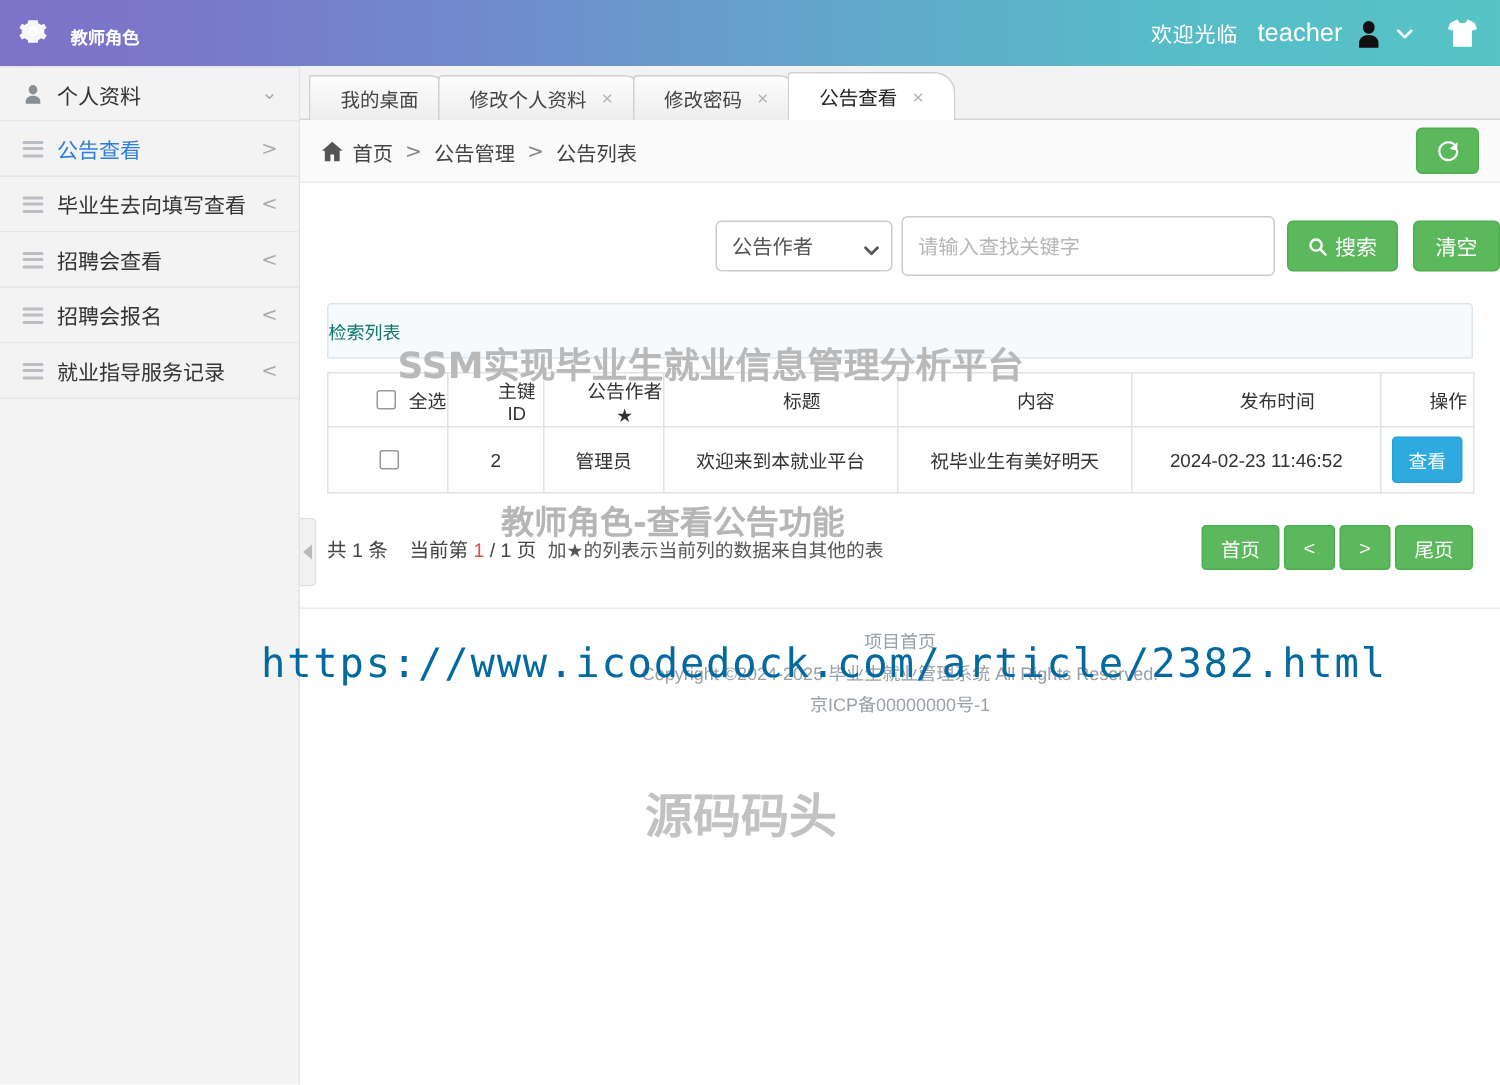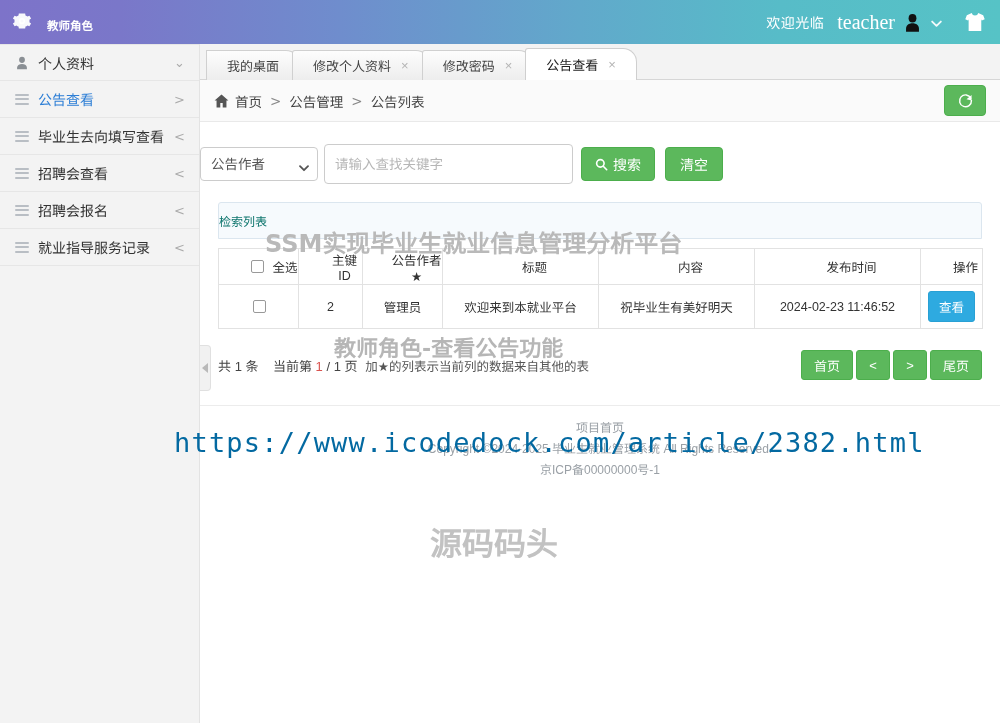--- a/index.html
+++ b/index.html
@@ -30,21 +30,21 @@
     font-family: "DejaVu Sans", "Liberation Sans", sans-serif;
     text-shadow: 0 1px 1px rgba(0,0,0,.12);
   }
   .brand-role { font-size: 11.5px; font-weight: bold; margin-left: 6px; margin-bottom: 1px; line-height: 14px; }
 
   .topbar-right {
     margin-left: auto; display: flex; align-items: center;
     padding-right: 14px; gap: 9px;
   }
   .welcome-text { font-size: 14px; letter-spacing: .5px; }
-  .user-name { font-size: 20px; margin-left: 4px; font-family: Liberation Serif, serif; }
+  .user-name { font-size: 17px; margin-left: 4px; font-family: Liberation Sans, sans-serif; }
   .avatar-ico { width: 17px; height: 19px; display:block; }
   .chev { width: 13px; height: 13px; display:block; opacity:.92; }
   .shirt-ico { width: 22px; height: 20px; display:block; margin-left: 12px; }
 
   
   .sidebar {
     position: absolute; top: 44px; left: 0;
     width: 200px; height: 679px;
     background: #f3f3f3;
     border-right: 1px solid #e3e3e3;
@@ -108,21 +108,21 @@
   .refresh-btn {
     margin-left: auto;
     width: 42px; height: 31px; border-radius: 4px;
     background: #5cb85c; border: 1px solid #4cae4c;
     display: flex; align-items: center; justify-content: center; cursor: pointer;
   }
   .refresh-btn svg { width: 17px; height: 17px; }
 
   
   .searchbar {
-    display: flex; align-items: center; justify-content: flex-start;
+    display: flex; align-items: center; justify-content: flex-end;
     padding: 22px 0 18px 0; gap: 0;
   }
   .sel-wrap { position: relative; }
   select.q-select {
     -webkit-appearance: none; appearance: none;
     width: 118px; height: 34px;
     padding: 0 24px 0 10px;
     font-size: 13.5px; color: #555;
     border: 1px solid #ccc; border-radius: 4px;
     background: #fff; cursor: pointer;

